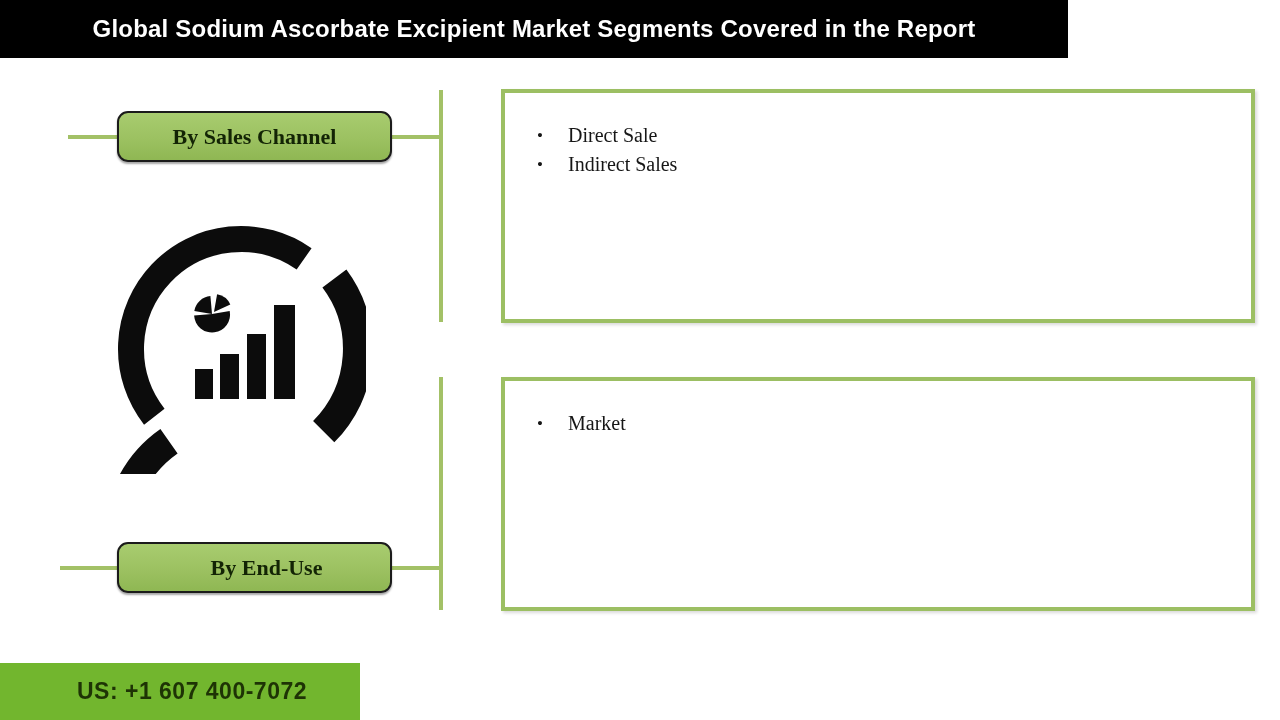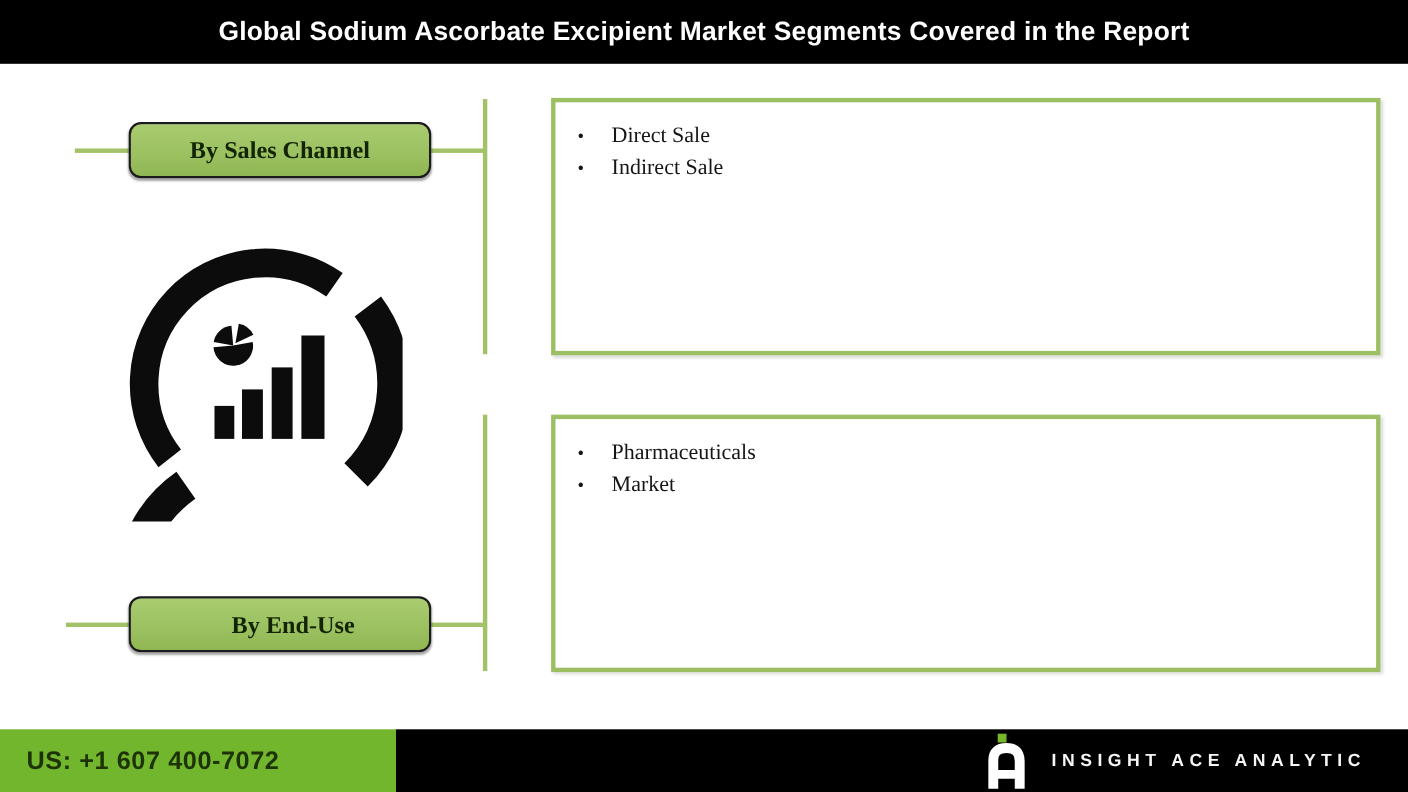--- a/index.html
+++ b/index.html
@@ -8,21 +8,21 @@
     width: 1280px;
     height: 720px;
     background: #ffffff;
     font-family: "Liberation Sans", sans-serif;
     overflow: hidden;
   }
   
   .header-bar {
     position: absolute;
     left: 0; top: 0;
-    width: 1280px; height: 58px;
+    width: 1068px; height: 58px;
     background: #000000;
     display: flex;
     align-items: center;
     justify-content: center;
   }
   .page-title {
     color: #ffffff;
     font-size: 24px;
     font-weight: bold;
     letter-spacing: 0.2px;
@@ -66,21 +66,21 @@
     width: 754px; height: 234px;
     background: #ffffff;
     border: 4px solid #9cbf63;
     box-sizing: border-box;
     box-shadow: 2px 2px 3px rgba(0,0,0,0.15);
   }
   .box-sales-channel { top: 89px; }
   .box-end-use       { top: 377px; }
   .bullet-list {
     list-style: none;
-    margin: 0;
+    margin: 12px;
     padding: 16px 0 0 20px;
   }
   .bullet-item {
     position: relative;
     padding-left: 31px;
     font-family: "Liberation Serif", serif;
     font-size: 20px;
     line-height: 29px;
     color: #161616;
   }
@@ -101,20 +101,21 @@
   
   .footer-phone-banner {
     position: absolute;
     left: 0; top: 663px;
     width: 360px; height: 57px;
     background: #72b62e;
     display: flex;
     align-items: center;
     box-sizing: border-box;
     padding-left: 24px;
+    justify-content: center;
   }
   .phone-number {
     font-size: 23px;
     font-weight: bold;
     color: #1e3305;
     letter-spacing: 0.5px;
   }
   .footer-brand-bar {
     position: absolute;
     left: 360px; top: 663px;
@@ -158,26 +159,25 @@
   <div class="segment-button btn-sales-channel">
     <span class="btn-label">By Sales Channel</span>
   </div>
   <div class="segment-button btn-end-use">
     <span class="btn-label">By End-Use</span>
   </div>
 
   <div class="segment-box box-sales-channel">
     <ul class="bullet-list">
       <li class="bullet-item"><span>Direct Sale</span></li>
-      <li class="bullet-item"><span>Indirect Sale</span></li>
+      <li class="bullet-item"><span>Indirect Sales</span></li>
     </ul>
   </div>
   <div class="segment-box box-end-use">
     <ul class="bullet-list">
-      <li class="bullet-item"><span>Pharmaceuticals</span></li>
       <li class="bullet-item"><span>Market</span></li>
     </ul>
   </div>
 
   <svg class="market-icon" viewBox="0 0 250 250" xmlns="http://www.w3.org/2000/svg">
 
     <path d="M 188.1 34.9 A 110 110 0 0 0 38.3 192.7" fill="none" stroke="#0c0c0c" stroke-width="26"></path>
 
     <path d="M 207.7 207.7 A 117 117 0 0 0 218.4 54.6" fill="none" stroke="#0c0c0c" stroke-width="30"></path>
 
@@ -189,22 +189,14 @@
     <rect x="158" y="81" width="21" height="94" fill="#0c0c0c"></rect>
 
     <path d="M 98 88 L 114.3 80.4 A 18 18 0 0 0 101.1 70.3 Z" fill="#0c0c0c"></path>
     <path d="M 96 90 L 94.4 72.1 A 18 18 0 0 0 78.3 86.9 Z" fill="#0c0c0c"></path>
     <path d="M 96 90 L 78.1 91.6 A 18 18 0 1 0 113.7 86.9 Z" fill="#0c0c0c"></path>
   </svg>
 
   <div class="footer-phone-banner">
     <span class="phone-number">US: +1 607 400-7072</span>
   </div>
-  <div class="footer-brand-bar">
-    <svg class="brand-logo" viewBox="0 0 36 50" xmlns="http://www.w3.org/2000/svg">
-      <rect x="9" y="0" width="8" height="8" fill="#76b82a"></rect>
-      <path d="M5 50 V24 Q5 13 17 13 Q29 13 29 25 V50" fill="none" stroke="#ffffff" stroke-width="9"></path>
-      <path d="M5 37 H29" stroke="#ffffff" stroke-width="8"></path>
-    </svg>
-    <span class="brand-name">INSIGHT ACE ANALYTIC</span>
-  </div>
 
 </div>
 
 </body></html>

